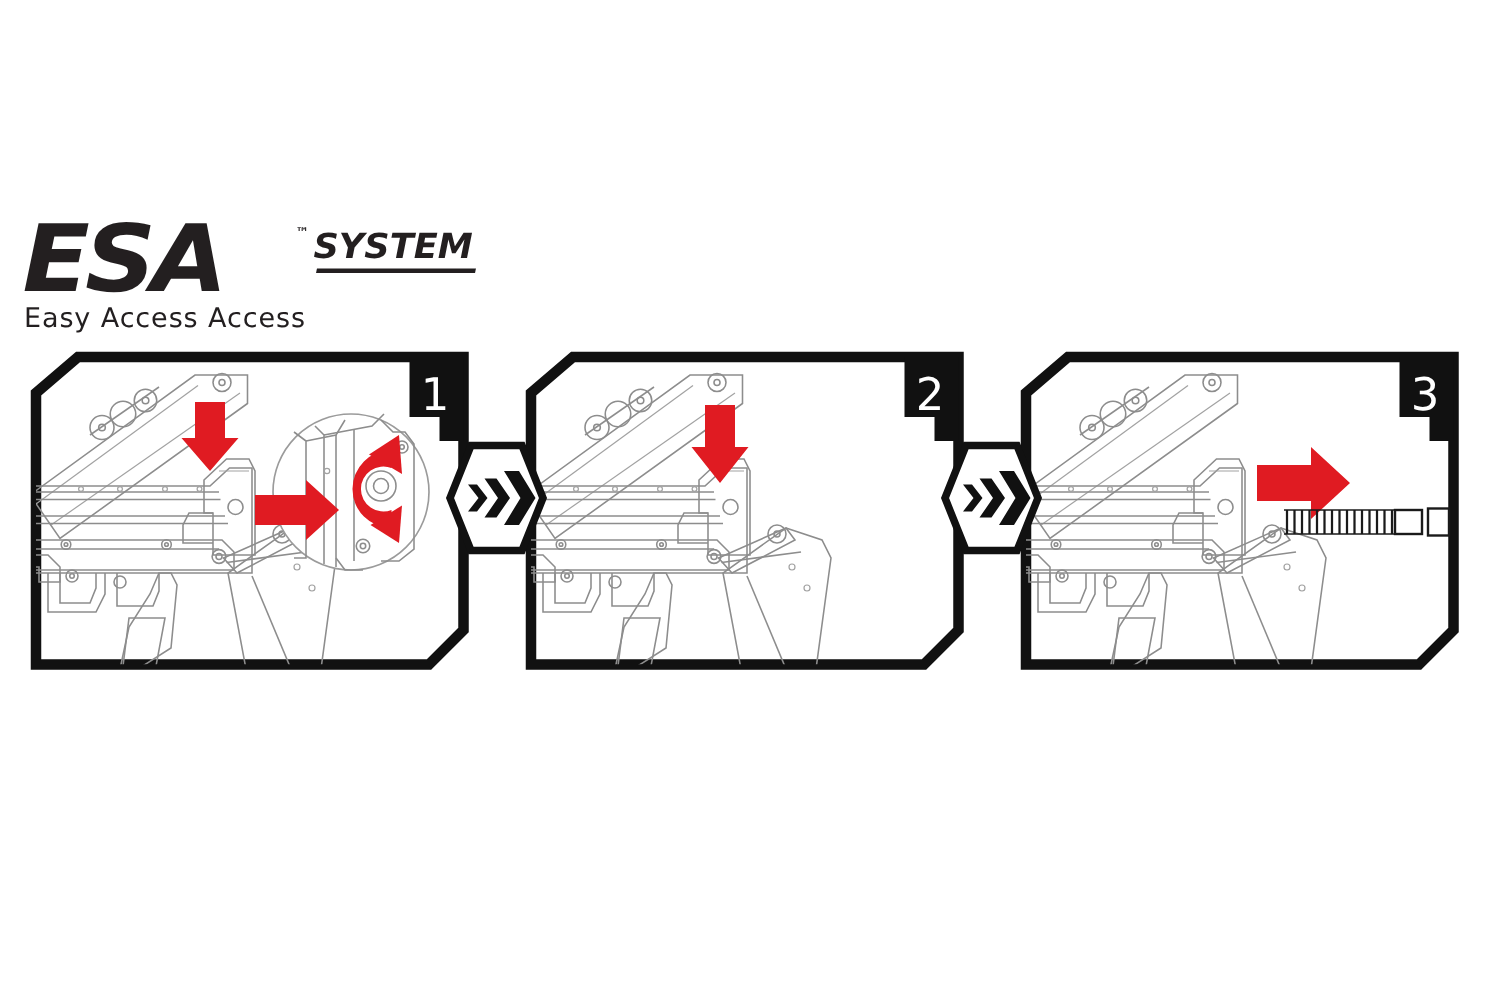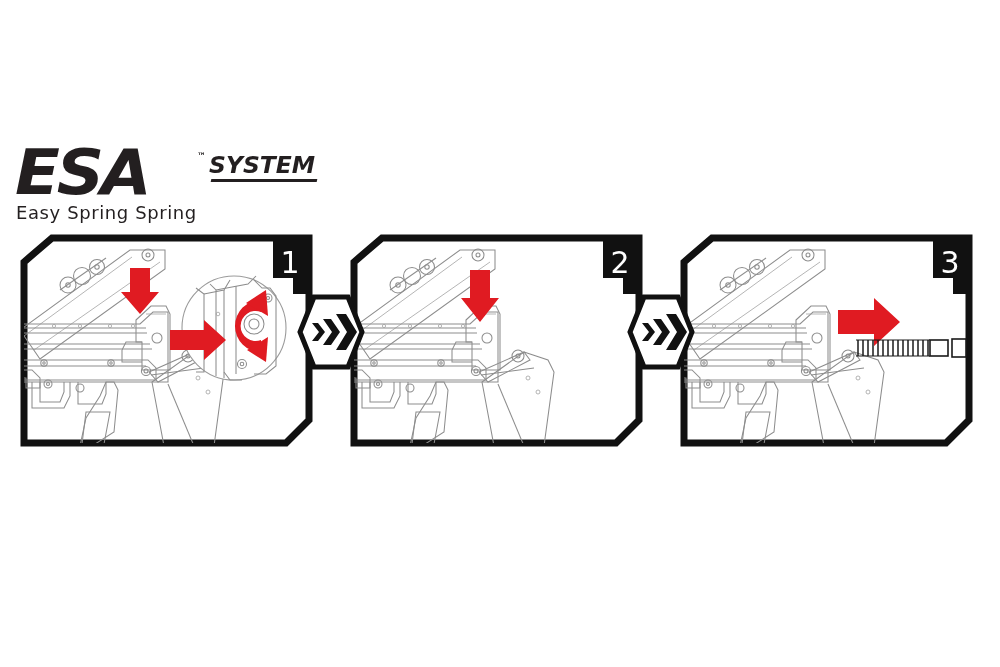--- a/index.html
+++ b/index.html
@@ -121,21 +121,21 @@
   .hatch { fill: none; stroke: #9b9b9b; stroke-width: 0.7; }
 </style>
 </head>
 <body>
 
 <div id="logo-block">
   <div id="logo-esa">ESA</div>
   <div id="logo-tm">™</div>
   <div id="logo-system">SYSTEM</div>
   <div id="logo-system-rule"></div>
-  <div id="logo-tagline">Easy Spring Spring</div>
+  <div id="logo-tagline">Easy Access Access</div>
 </div>
 
 <div id="panel-strip">
 
   <div class="panel panel-1">
     <svg width="291" height="212" viewBox="0 0 291 212">
       <defs>
         <clipPath id="clip1">
           <path d="M34,6 L291,6 L291,188 L268,211 L6,211 L6,30 Z"></path>
         </clipPath>

